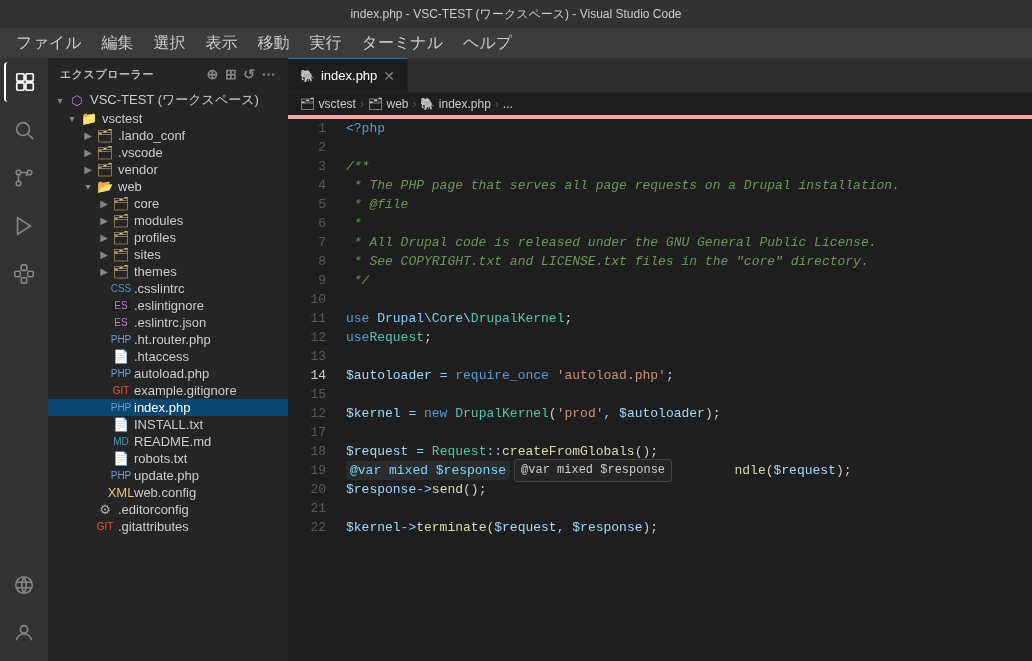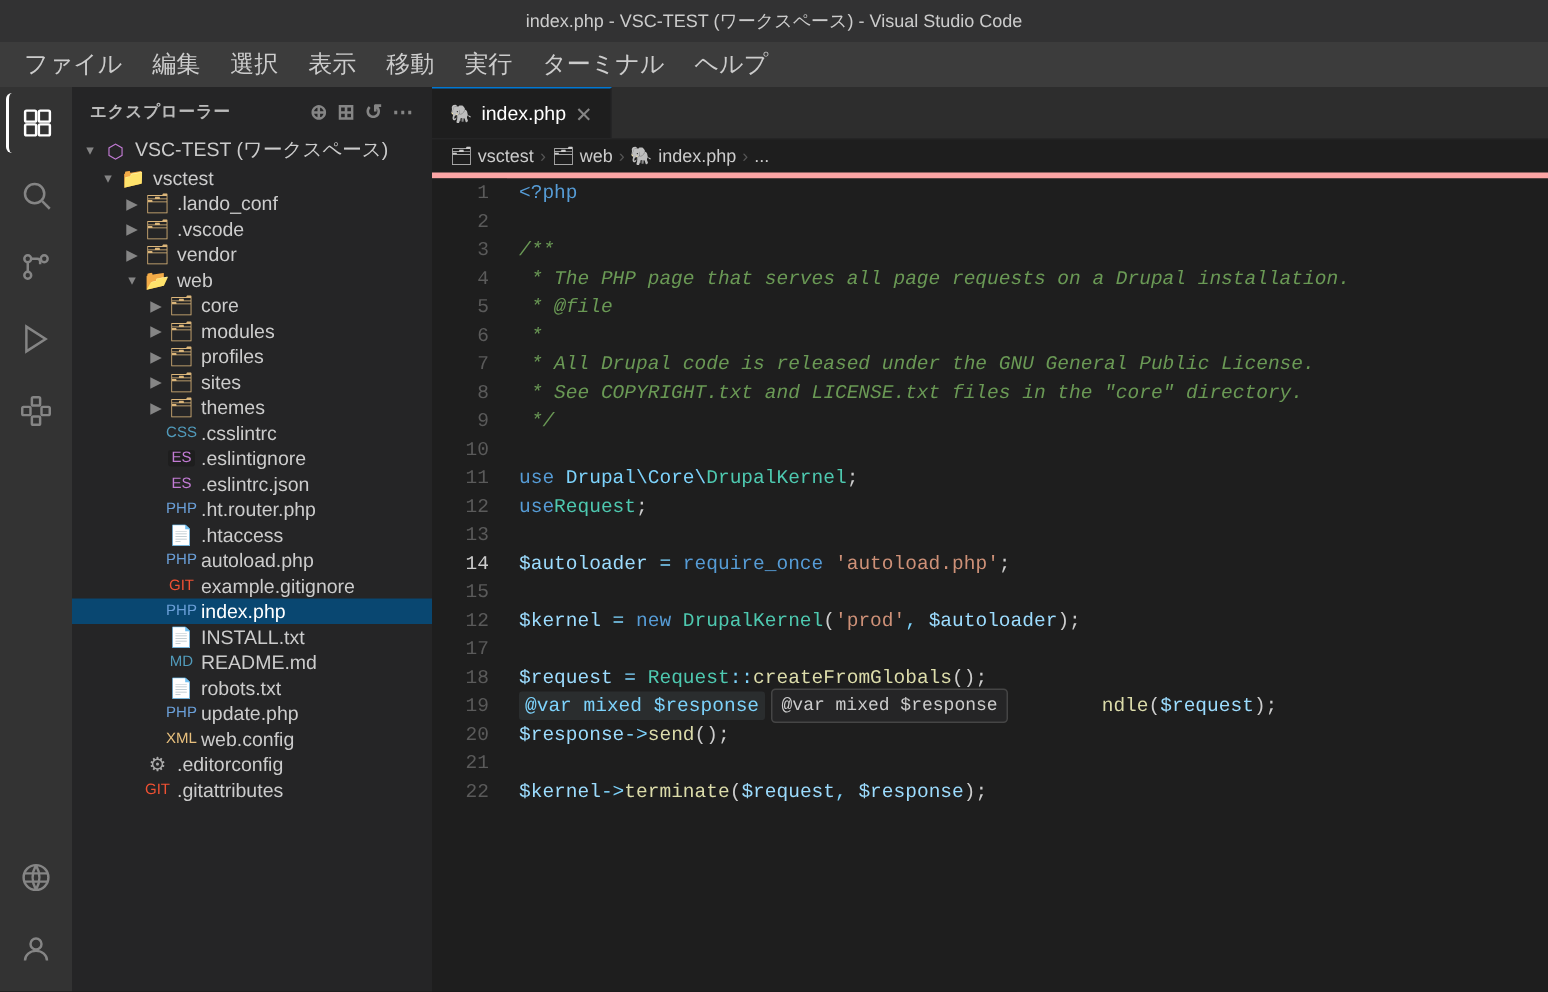--- a/index.html
+++ b/index.html
@@ -470,21 +470,21 @@
       </div>
 
       <div class="tree-item" style="padding-left:48px;">
         <span class="tree-arrow" style="opacity:0;">▶</span>
         <span class="tree-icon" style="color:#6a9fd8; font-size:10px;">PHP</span>
         <span>update.php</span>
       </div>
 
       <div class="tree-item" style="padding-left:48px;">
         <span class="tree-arrow" style="opacity:0;">▶</span>
-        <span class="tree-icon" style="color:#e8c07d; font-size:10px;">XML</span>
+        <span class="tree-icon" style="color:#e8c07d; font-size:13px;">XML</span>
         <span>web.config</span>
       </div>
 
       <div class="tree-item" style="padding-left:32px;">
         <span class="tree-arrow" style="opacity:0;">▶</span>
         <span class="tree-icon" style="color:#aaaaaa;">⚙</span>
         <span>.editorconfig</span>
       </div>
 
       <div class="tree-item" style="padding-left:32px;">

